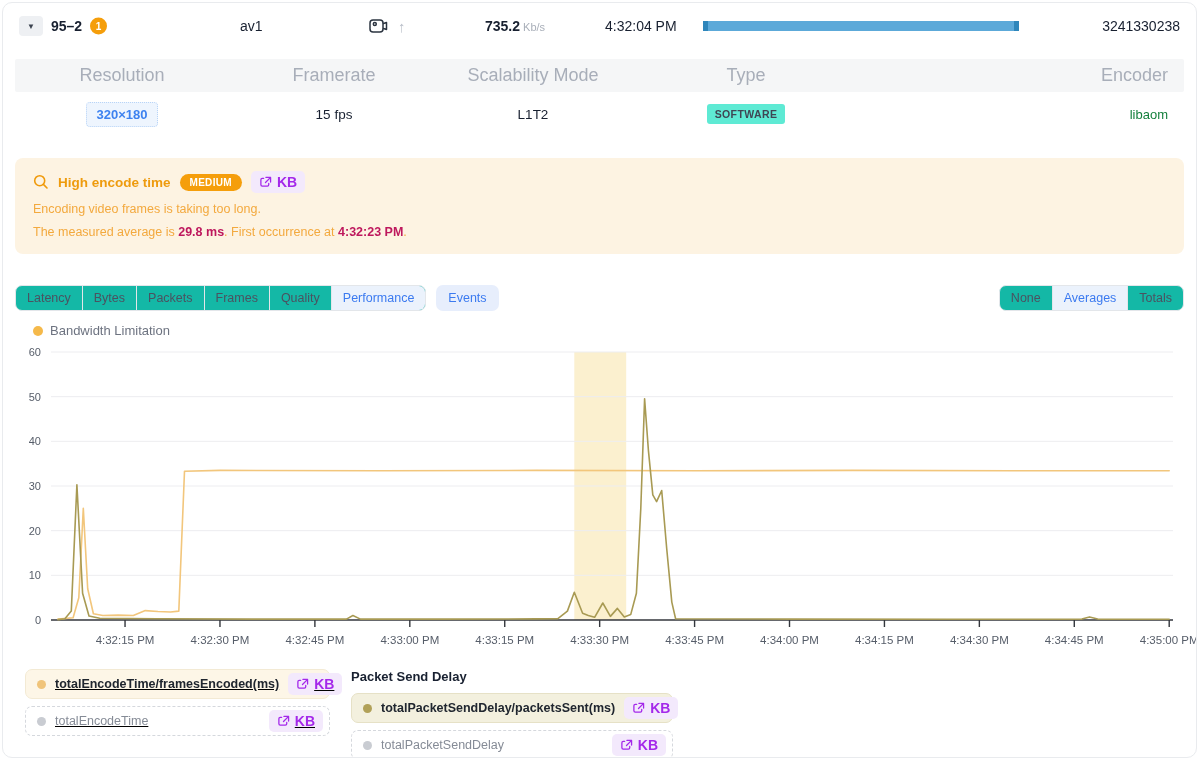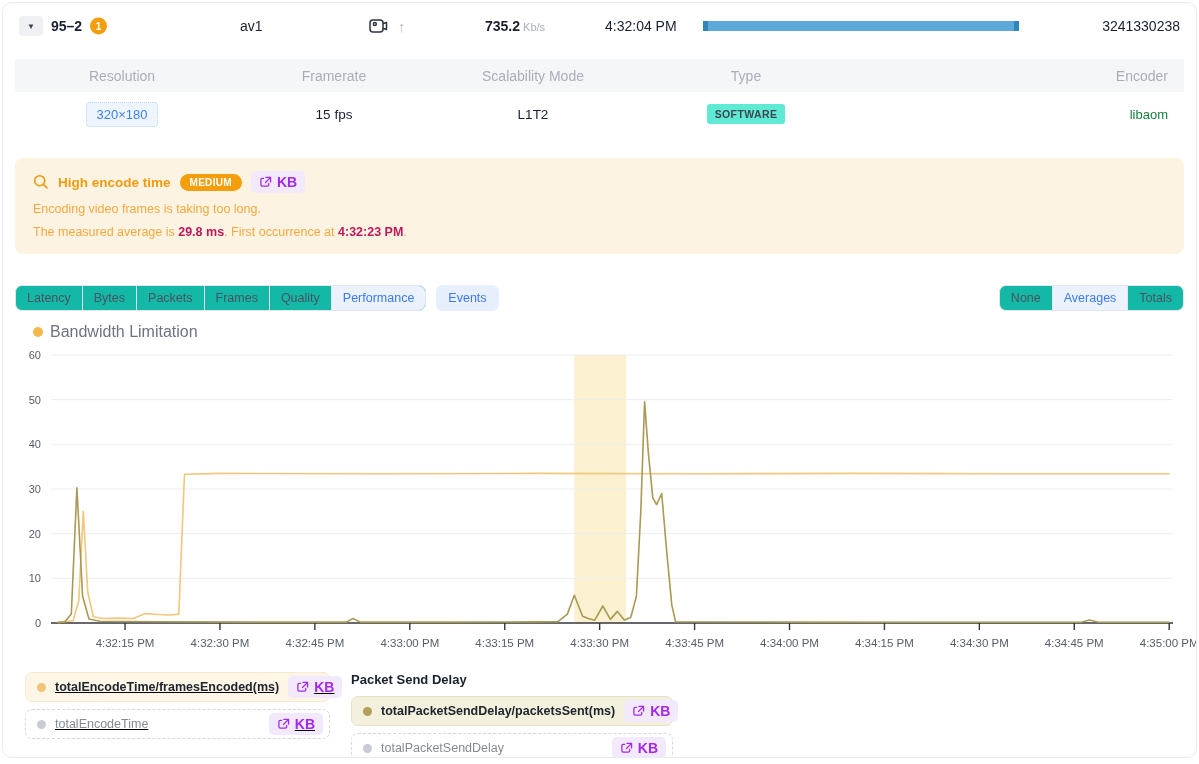--- a/index.html
+++ b/index.html
@@ -23,28 +23,28 @@
   .bitrate-val { font-size:14px; font-weight:600; color:#182030; }
   .bitrate-unit { font-size:11px; color:#a9afb9; margin-left:3px; }
   .clock { left:602px; font-size:14px; color:#182030; }
   .seekbar { left:700px; width:316px; height:10px; background:#5ca9d9; display:flex; justify-content:space-between; cursor:pointer; }
   .seekbar .cap { width:5px; height:10px; background:#2e86bb; }
   .ssrc { right:16px; font-size:14px; color:#182030; }
 
   
   .stats { margin:10px 12px 0; }
   .stats-grid { display:grid; grid-template-columns:214px 210px 188px 238px 1fr; align-items:center; }
-  .stats-header { background:#f5f6f7; height:33px; color:#a8aeb9; font-size:14px; border-radius:2px; }
+  .stats-header { background:#f5f6f7; height:33px; color:#a8aeb9; font-size:18px; border-radius:2px; }
   .stats-header > div { text-align:center; }
   .stats-header > div:last-child { text-align:right; padding-right:16px; }
   .stats-values { height:44px; }
   .stats-values > div { text-align:center; }
   .stats-values > div:last-child { text-align:right; padding-right:16px; }
   .res-chip { display:inline-block; color:#3d82f0; background:#eef5fe; border:1px dotted #b8d4f7;
-              border-radius:4px; padding:4px 10px; font-size:13px; font-weight:400; cursor:pointer; }
+              border-radius:4px; padding:4px 10px; font-size:13px; font-weight:700; cursor:pointer; }
   .plain-val { font-size:13.5px; color:#182030; }
   .type-chip { display:inline-block; background:#5eead4; color:#3f4654; font-size:10.5px; font-weight:600;
                letter-spacing:.4px; padding:4px 8px; border-radius:3px; }
   .encoder-val { color:#15803d; font-size:13px; }
 
   
   .warning { margin:22px 12px 0; background:#fdf3e2; border-radius:8px; padding:13px 18px 15px; }
   .warn-title-row { display:flex; align-items:center; gap:9px; }
   .warn-title { color:#ee9b0e; font-weight:700; font-size:13.5px; }
   .sev-badge { background:#f59e0b; color:#fff; font-size:10px; font-weight:700; padding:3px 10px;
@@ -58,21 +58,21 @@
   .tabs-row { margin:31px 12px 0; display:flex; align-items:center; }
   .seg-group { display:flex; border:1px solid #e3e6ea; border-radius:7px; overflow:hidden; background:#14b8a6; }
   .seg { padding:5px 11px; font-size:12.5px; color:#4b5260; border-right:1px solid #e3e6ea; cursor:pointer; white-space:nowrap; }
   .seg:last-child { border-right:none; }
   .seg.active { background:#ebf2fc; color:#3b7af0; font-weight:500; }
   .events-chip { margin-left:10px; padding:6px 12px; background:#e7eefc; color:#3b7af0;
                  border-radius:7px; font-size:12.5px; cursor:pointer; }
   .right-group { margin-left:auto; }
 
   
-  .legend { margin:12px 0 0 30px; display:flex; align-items:center; gap:7px; font-size:16px; color:#6d7380; }
+  .legend { margin:12px 0 0 30px; display:flex; align-items:center; gap:7px; font-size:13px; color:#6d7380; }
   .legend-dot { width:10px; height:10px; border-radius:50%; }
 
   
   svg.chart { display:block; margin-top:2px; }
 
   
   .bottom { display:flex; margin:14px 0 0 22px; }
   .series-panel h4 { margin:0 0 9px; font-size:13px; font-weight:700; color:#182030; }
   .series-panel.p1 { width:326px; }
   .srow { display:flex; align-items:center; gap:9px; height:30px; padding:0 6px 0 11px;

